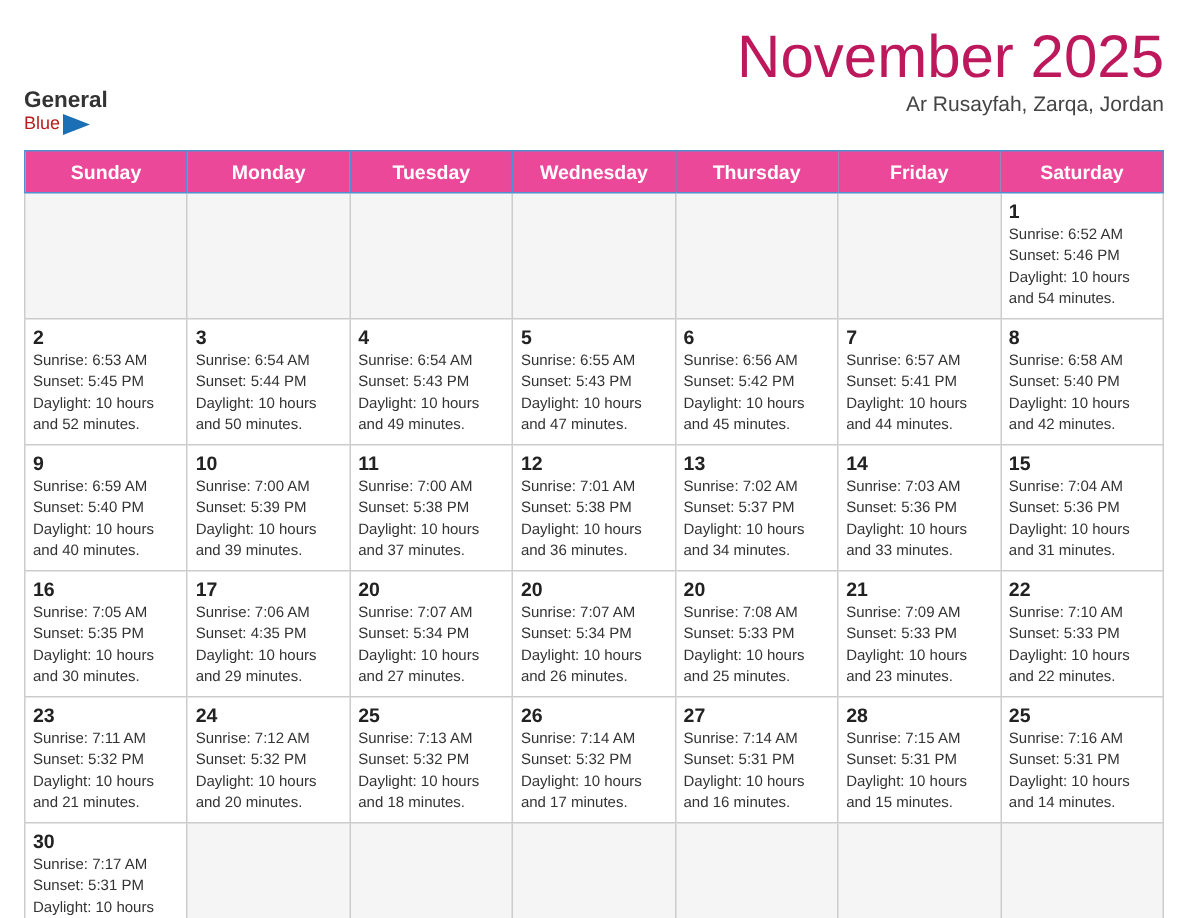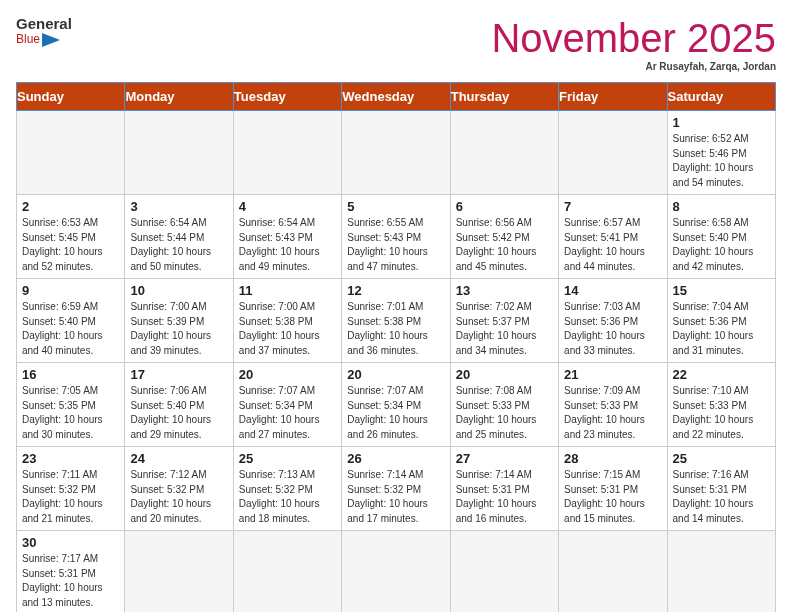--- a/index.html
+++ b/index.html
@@ -13,41 +13,41 @@
     .header {
       display: flex;
       align-items: flex-start;
       justify-content: space-between;
       margin-bottom: 10px;
     }
     .logo {
       display: flex;
       align-items: center;
       gap: 4px;
+      margin-top: 43px;
     }
     .title-block { text-align: right; }
     .month-title {
       font-size: 40px;
       font-weight: normal;
       color: #be185d;
     }
     .subtitle {
-      font-size: 10px;
+      font-size: 14px;
       color: #444;
-      font-weight: bold;
     }
     .calendar {
       width: 100%;
       border-collapse: collapse;
       border: 1px solid #ccc;
     }
     .calendar th {
-      background: #c2410c;
+      background: #ec4899;
       color: #fff;
-      text-align: left;
+      text-align: center;
       padding: 6px 0;
       font-size: 13px;
       font-weight: bold;
       border: 1px solid #5090d0;
     }
     .calendar td {
       vertical-align: top;
       border: 1px solid #ccc;
       padding: 4px 5px;
       width: 108px;
@@ -265,21 +265,21 @@
             <div class="day-info">Sunrise: 7:05 AM
 Sunset: 5:35 PM
 Daylight: 10 hours
 and 30 minutes.</div>
           </div>
         </td>
         <td>
           <div class="cell-inner">
             <div class="day-num">17</div>
             <div class="day-info">Sunrise: 7:06 AM
-Sunset: 5:40 PM
+Sunset: 4:35 PM
 Daylight: 10 hours
 and 29 minutes.</div>
           </div>
         </td>
         <td>
           <div class="cell-inner">
             <div class="day-num">20</div>
             <div class="day-info">Sunrise: 7:07 AM
 Sunset: 5:34 PM
 Daylight: 10 hours

